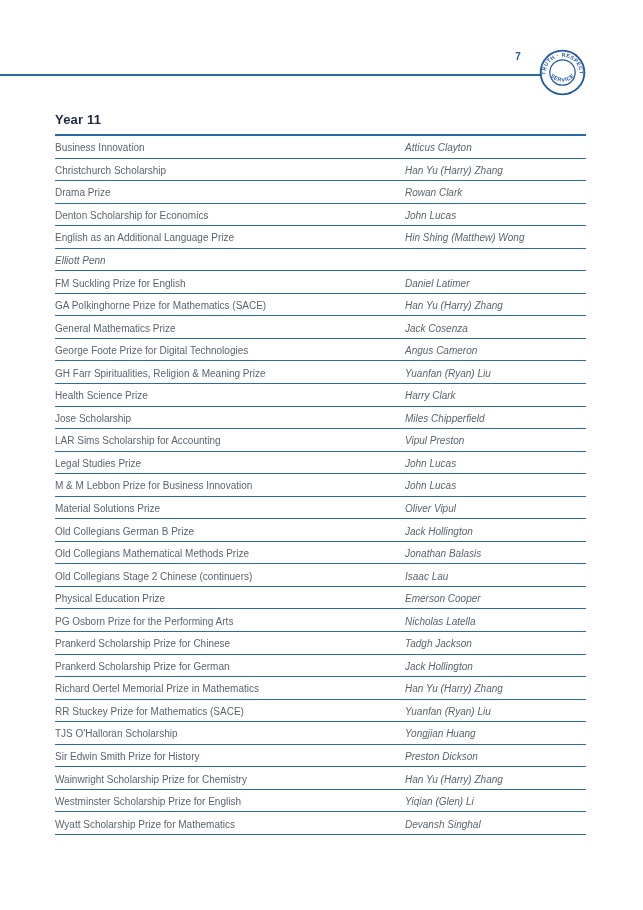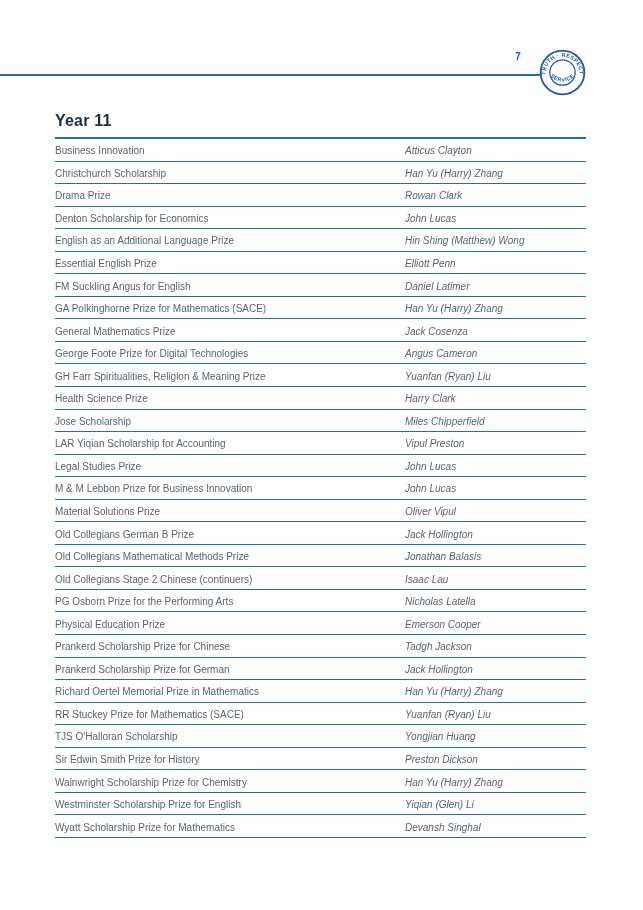--- a/index.html
+++ b/index.html
@@ -29,21 +29,21 @@
     position: absolute;
     left: 539px; top: 49px;
     width: 47px; height: 47px;
   }
   .content {
     position: absolute;
     left: 55px; top: 112px;
     width: 531px;
   }
   .section-title {
-    font-size: 16px;
+    font-size: 13px;
     font-weight: bold;
     color: var(--heading, #1c2b45);
     padding-bottom: 7px;
     border-bottom: 2px solid var(--accent, #2a6aa6);
     letter-spacing: 0.2px;
   }
   .award-row {
     display: flex;
     align-items: center;
     height: 21.56px;
@@ -98,27 +98,26 @@
     <div class="cell-prize">Denton Scholarship for Economics</div>
     <div class="cell-winner">John Lucas</div>
   </div>
 
   <div class="award-row">
     <div class="cell-prize">English as an Additional Language Prize</div>
     <div class="cell-winner">Hin Shing (Matthew) Wong</div>
   </div>
 
   <div class="award-row">
-    <div class="cell-prize">Essential English Prize</div>
     <div class="cell-winner">Elliott Penn</div>
   </div>
 
 
   <div class="award-row">
-    <div class="cell-prize">FM Suckling Angus for English</div>
+    <div class="cell-prize">FM Suckling Prize for English</div>
     <div class="cell-winner">Daniel Latimer</div>
   </div>
 
   <div class="award-row">
     <div class="cell-prize">GA Polkinghorne Prize for Mathematics (SACE)</div>
     <div class="cell-winner">Han Yu (Harry) Zhang</div>
   </div>
 
   <div class="award-row">
     <div class="cell-prize">General Mathematics Prize</div>
@@ -139,21 +138,21 @@
     <div class="cell-prize">Health Science Prize</div>
     <div class="cell-winner">Harry Clark</div>
   </div>
 
   <div class="award-row">
     <div class="cell-prize">Jose Scholarship</div>
     <div class="cell-winner">Miles Chipperfield</div>
   </div>
 
   <div class="award-row">
-    <div class="cell-prize">LAR Yiqian Scholarship for Accounting</div>
+    <div class="cell-prize">LAR Sims Scholarship for Accounting</div>
     <div class="cell-winner">Vipul Preston</div>
   </div>
 
   <div class="award-row">
     <div class="cell-prize">Legal Studies Prize</div>
     <div class="cell-winner">John Lucas</div>
   </div>
 
   <div class="award-row">
     <div class="cell-prize">M &amp; M Lebbon Prize for Business Innovation</div>
@@ -174,30 +173,30 @@
     <div class="cell-prize">Old Collegians Mathematical Methods Prize</div>
     <div class="cell-winner">Jonathan Balasis</div>
   </div>
 
   <div class="award-row">
     <div class="cell-prize">Old Collegians Stage 2 Chinese (continuers)</div>
     <div class="cell-winner">Isaac Lau</div>
   </div>
 
   <div class="award-row">
+    <div class="cell-prize">Physical Education Prize</div>
+    <div class="cell-winner">Emerson Cooper</div>
+  </div>
+
+  <div class="award-row">
     <div class="cell-prize">PG Osborn Prize for the Performing Arts</div>
     <div class="cell-winner">Nicholas Latella</div>
   </div>
 
   <div class="award-row">
-    <div class="cell-prize">Physical Education Prize</div>
-    <div class="cell-winner">Emerson Cooper</div>
-  </div>
-
-  <div class="award-row">
     <div class="cell-prize">Prankerd Scholarship Prize for Chinese</div>
     <div class="cell-winner">Tadgh Jackson</div>
   </div>
 
   <div class="award-row">
     <div class="cell-prize">Prankerd Scholarship Prize for German</div>
     <div class="cell-winner">Jack Hollington</div>
   </div>
 
   <div class="award-row">

